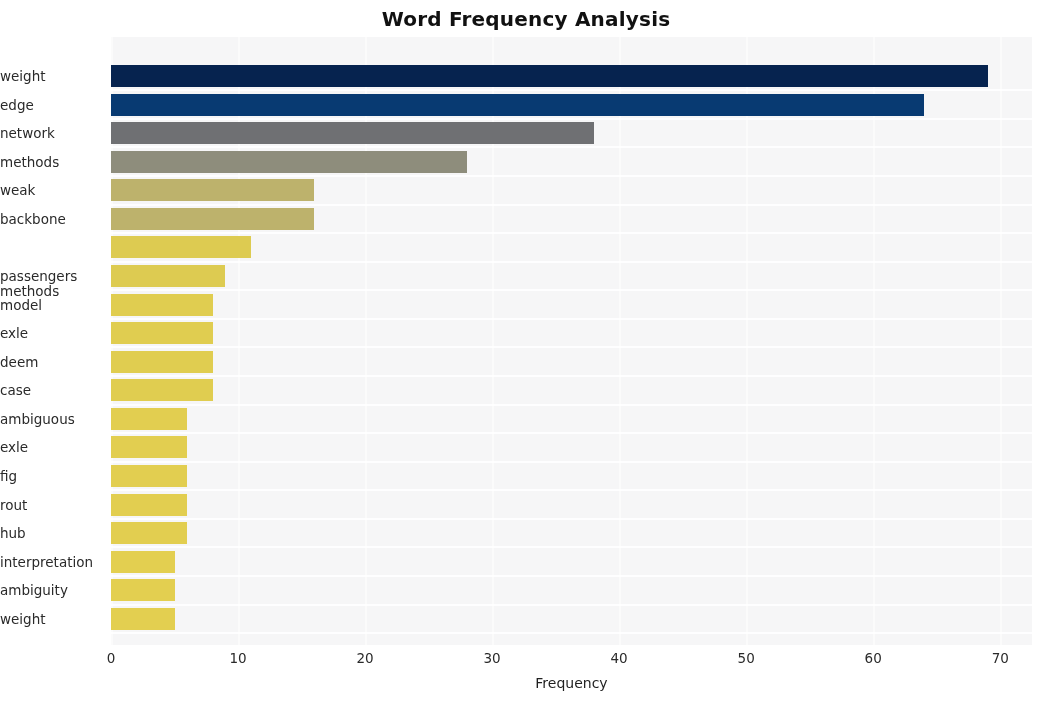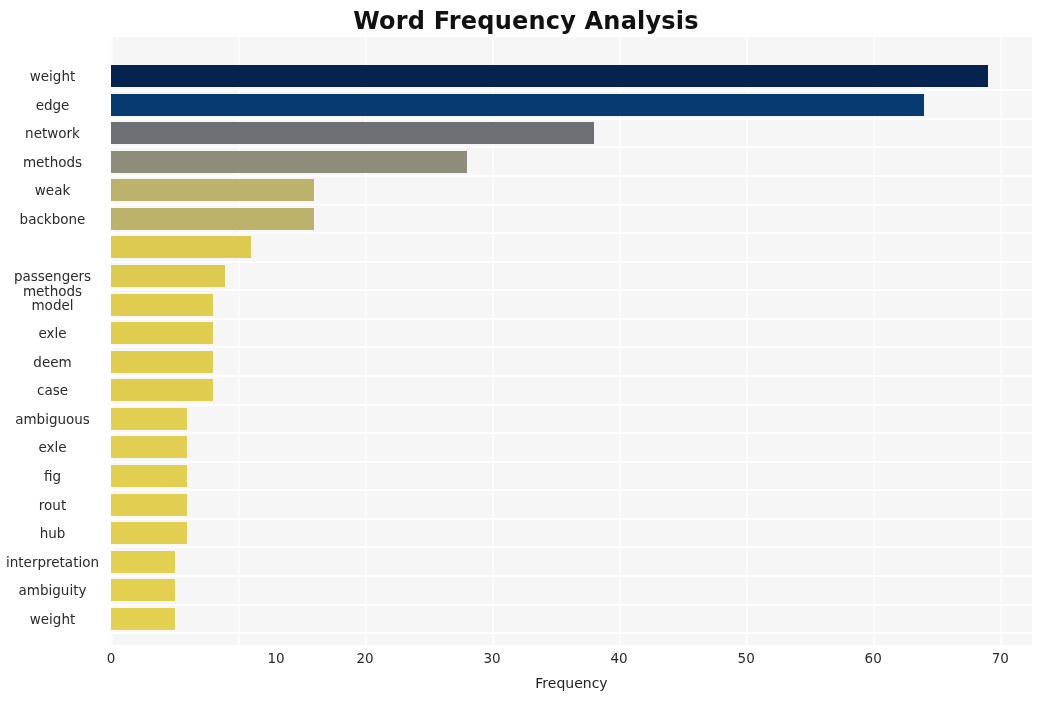--- a/index.html
+++ b/index.html
@@ -22,21 +22,21 @@
     height: 701px;
     background: #ffffff;
   }
 
   .chart-title {
     position: absolute;
     left: 0;
     top: 7px;
     width: 1052px;
     text-align: center;
-    font-size: 24px;
+    font-size: 20px;
     font-weight: bold;
     color: #111111;
     letter-spacing: 0.2px;
   }
 
   
   .plot-area {
     position: absolute;
     left: 111px;
     top: 37px;
@@ -82,21 +82,21 @@
     position: absolute;
     left: 0;
     top: 37px;
     width: 105px;
     height: 608px;
   }
   .ytick-label {
     position: absolute;
     right: 0;
     width: 105px;
-    text-align: center;
+    text-align: left;
     font-size: 13.5px;
     color: #2a2a2a;
     line-height: 14px;
     white-space: nowrap;
   }
 
   
   .xlabels {
     position: absolute;
     left: 0;
@@ -202,21 +202,21 @@
       <div class="ytick-label" style="top: 432px;">fig</div>
       <div class="ytick-label" style="top: 460.571px;">rout</div>
       <div class="ytick-label" style="top: 489.143px;">hub</div>
       <div class="ytick-label" style="top: 517.714px;">interpretation</div>
       <div class="ytick-label" style="top: 546.286px;">ambiguity</div>
       <div class="ytick-label" style="top: 574.857px;">weight</div>
     </div>
 
   <div class="xlabels" id="xlabels">
       <div class="xtick-label" style="left: 111px;">0</div>
-      <div class="xtick-label" style="left: 238.034px; margin-left: 38px;">10</div>
+      <div class="xtick-label" style="left: 238.034px;">10</div>
       <div class="xtick-label" style="left: 365.069px;">20</div>
       <div class="xtick-label" style="left: 492.103px;">30</div>
       <div class="xtick-label" style="left: 619.138px;">40</div>
       <div class="xtick-label" style="left: 746.172px;">50</div>
       <div class="xtick-label" style="left: 873.207px;">60</div>
       <div class="xtick-label" style="left: 1000.24px;">70</div>
     </div>
 
   <div class="axis-title-x">Frequency</div>
 

